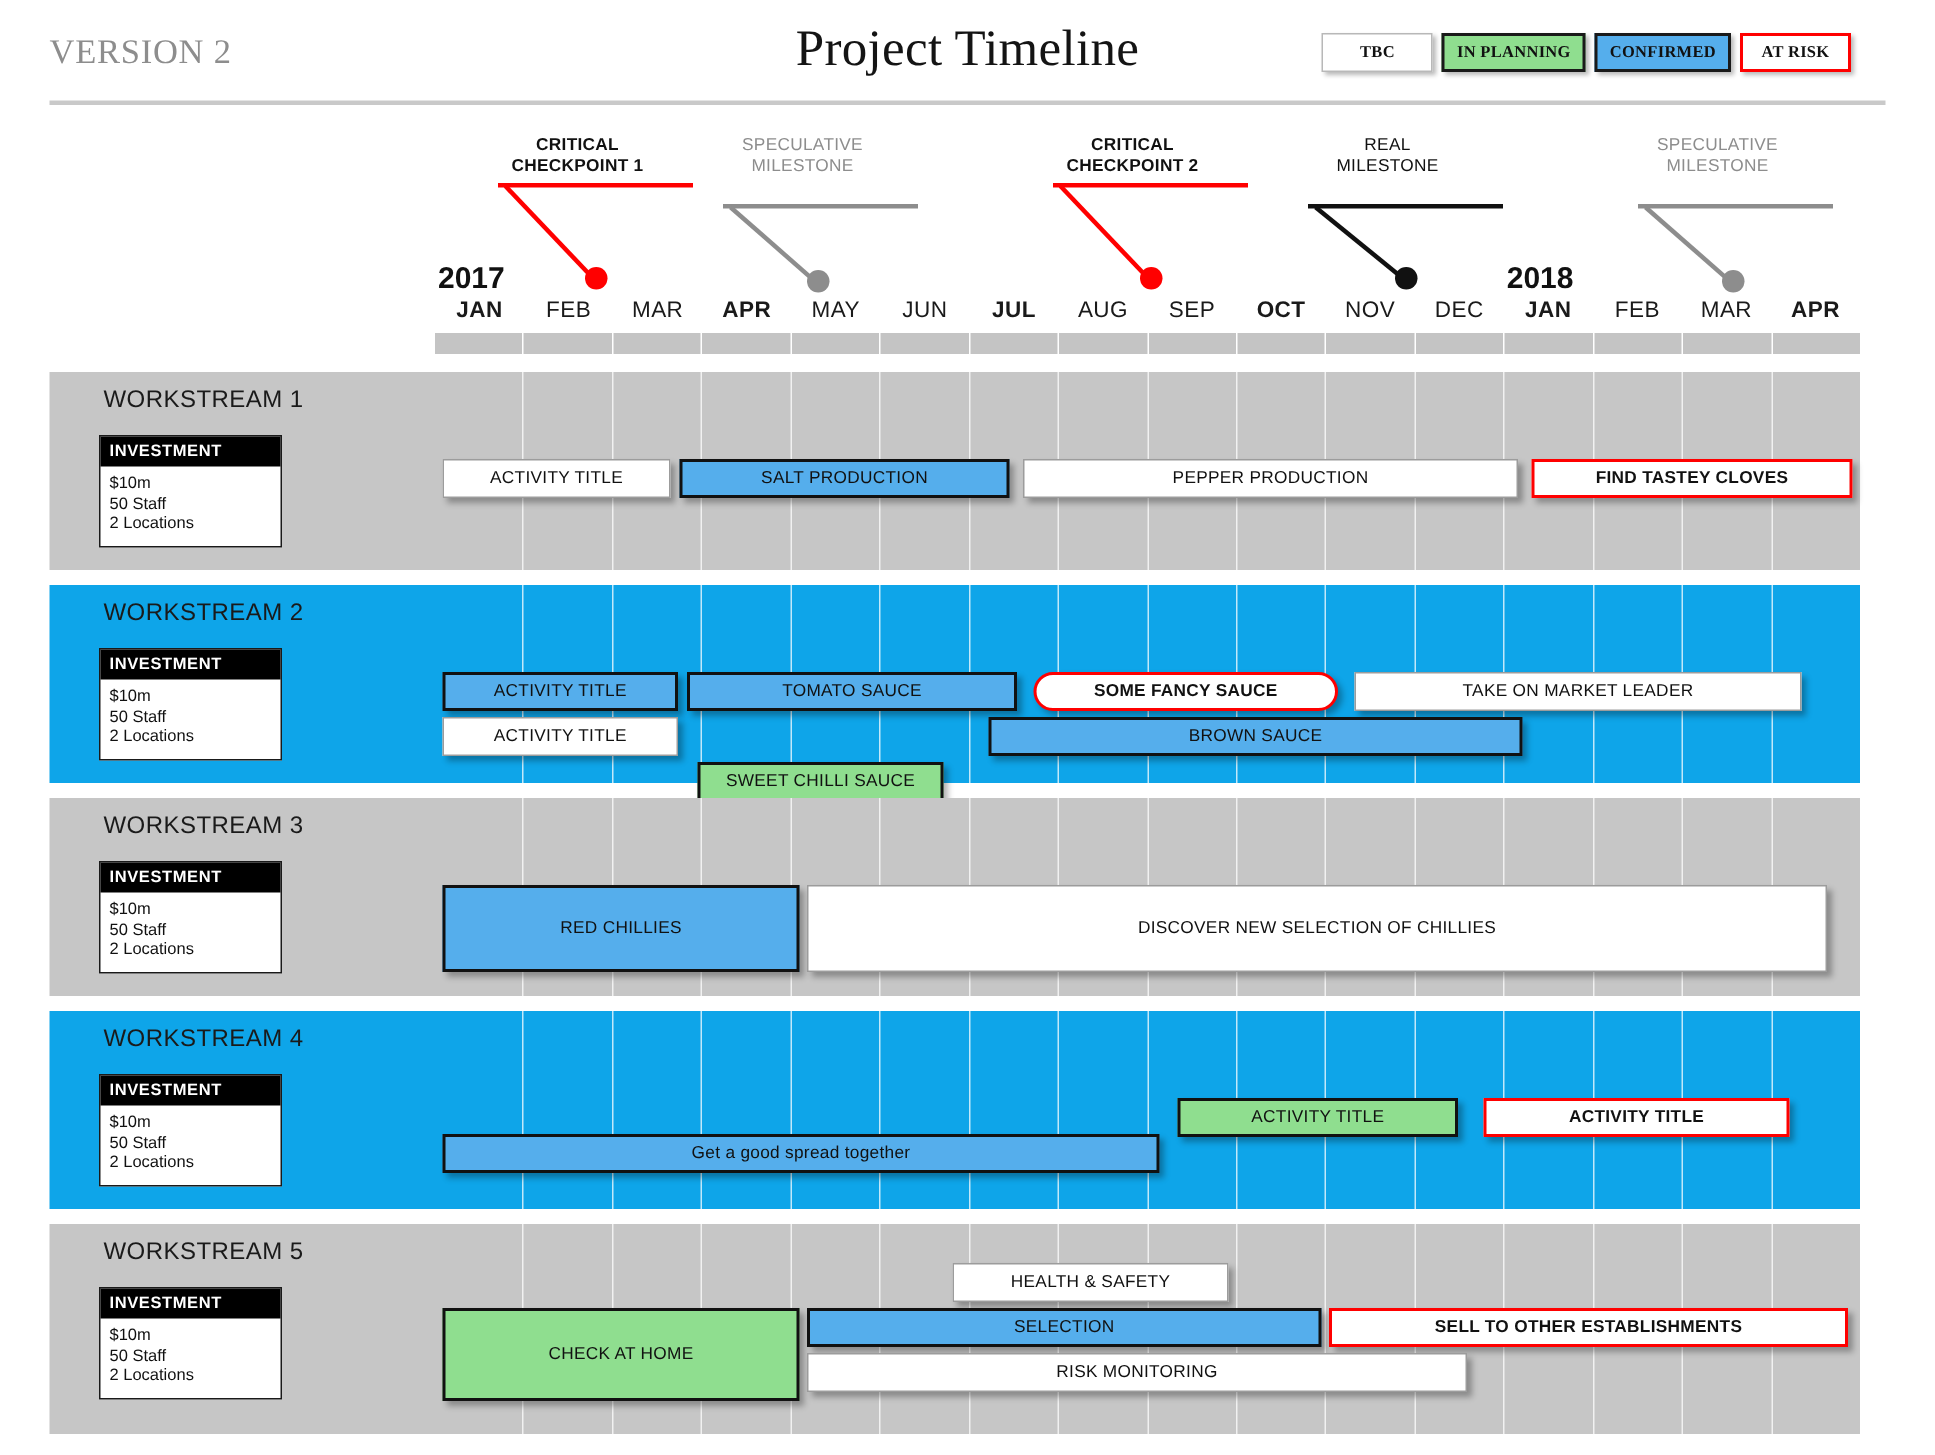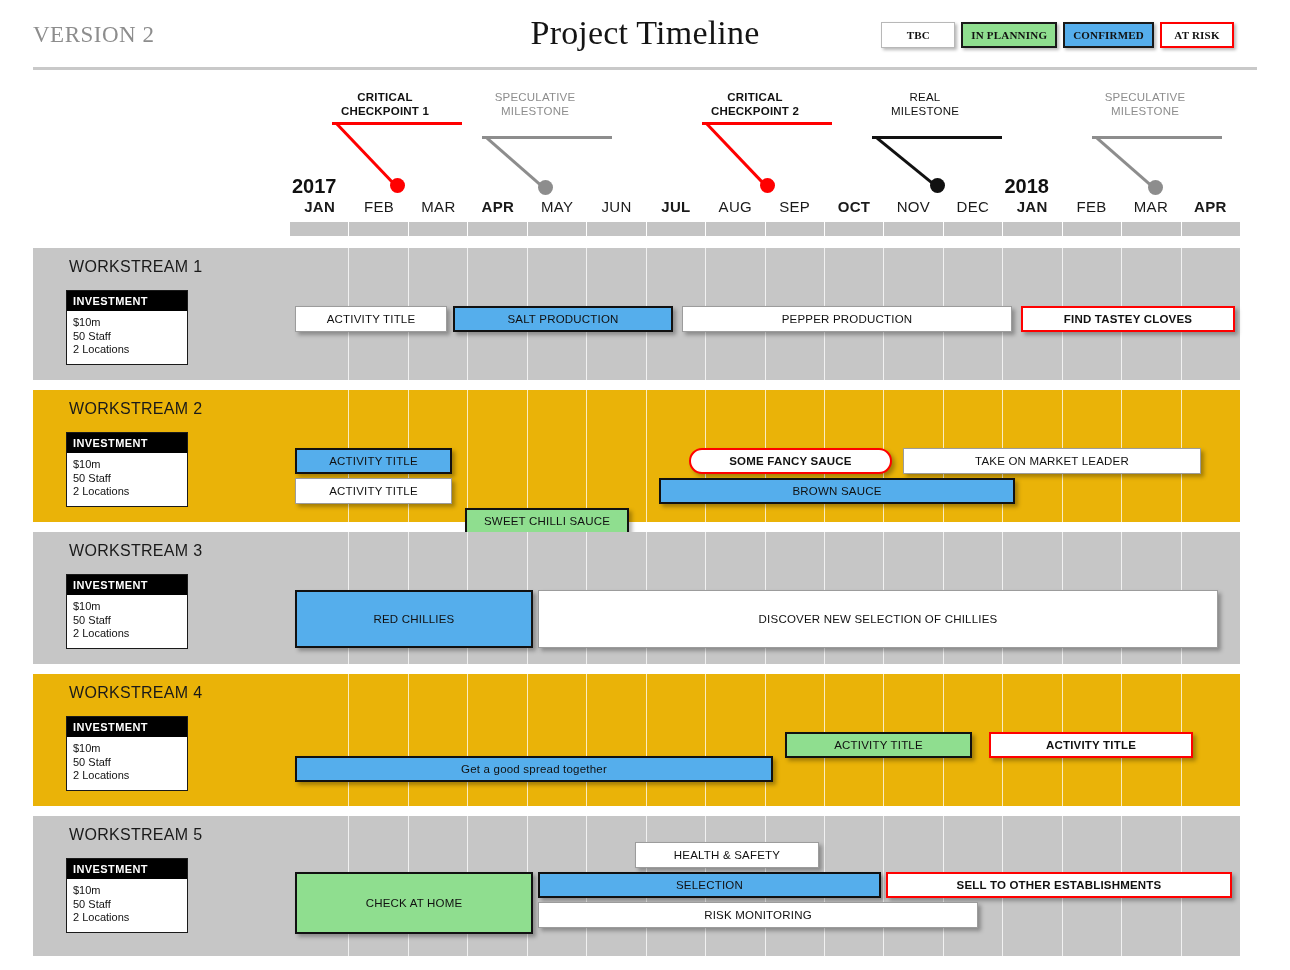--- a/index.html
+++ b/index.html
@@ -83,21 +83,21 @@
   }
   .band-cell{flex:1 1 0;border-right:1px solid #ffffff;box-sizing:border-box;}
   .band-cell:last-child{border-right:none;}
 
   
   .ws-row{
     position:absolute;left:33px;width:1207px;
     box-sizing:border-box;
   }
   .ws-row.dark{background:#c6c6c6;}
-  .ws-row.light{background:#eab308;}
+  .ws-row.light{background:#0ea5e9;}
 
   .ws-title{
     position:absolute;left:36px;top:10px;
     font-size:16px;color:#1a1a1a;letter-spacing:.3px;white-space:nowrap;
   }
   .inv-box{
     position:absolute;left:33px;top:42px;width:122px;
     background:#ffffff;border:1px solid #1a1a1a;
     box-sizing:border-box;
   }
@@ -294,20 +294,21 @@
       <div class="inv-box">
         <div class="inv-head">INVESTMENT</div>
         <div class="inv-body">
           <div>$10m</div>
           <div>50 Staff</div>
           <div>2 Locations</div>
         </div>
       </div>
       <div class="ws-bars">
         <div class="bar confirmed" style="left: 5px; width: 157px; top: 58px;">ACTIVITY  TITLE</div>
+        <div class="bar confirmed" style="left: 168px; width: 220px; top: 58px;">TOMATO SAUCE</div>
         <div class="bar risk" style="left: 399px; width: 203px; top: 58px; border-radius: 13px;">SOME FANCY SAUCE</div>
         <div class="bar tbc" style="left: 613px; width: 298px; top: 58px;">TAKE ON MARKET LEADER</div>
         <div class="bar tbc" style="left: 5px; width: 157px; top: 88px;">ACTIVITY  TITLE</div>
         <div class="bar planning" style="left: 175px; width: 164px; top: 88px; margin-top: 30px;">SWEET CHILLI SAUCE</div>
         <div class="bar confirmed" style="left: 369px; width: 356px; top: 88px;">BROWN SAUCE</div>
       </div>
     </div>
     <div class="ws-row dark" style="top: 532px; height: 132px;">
       <div class="ws-grid">
         <div class="gcell"></div>

